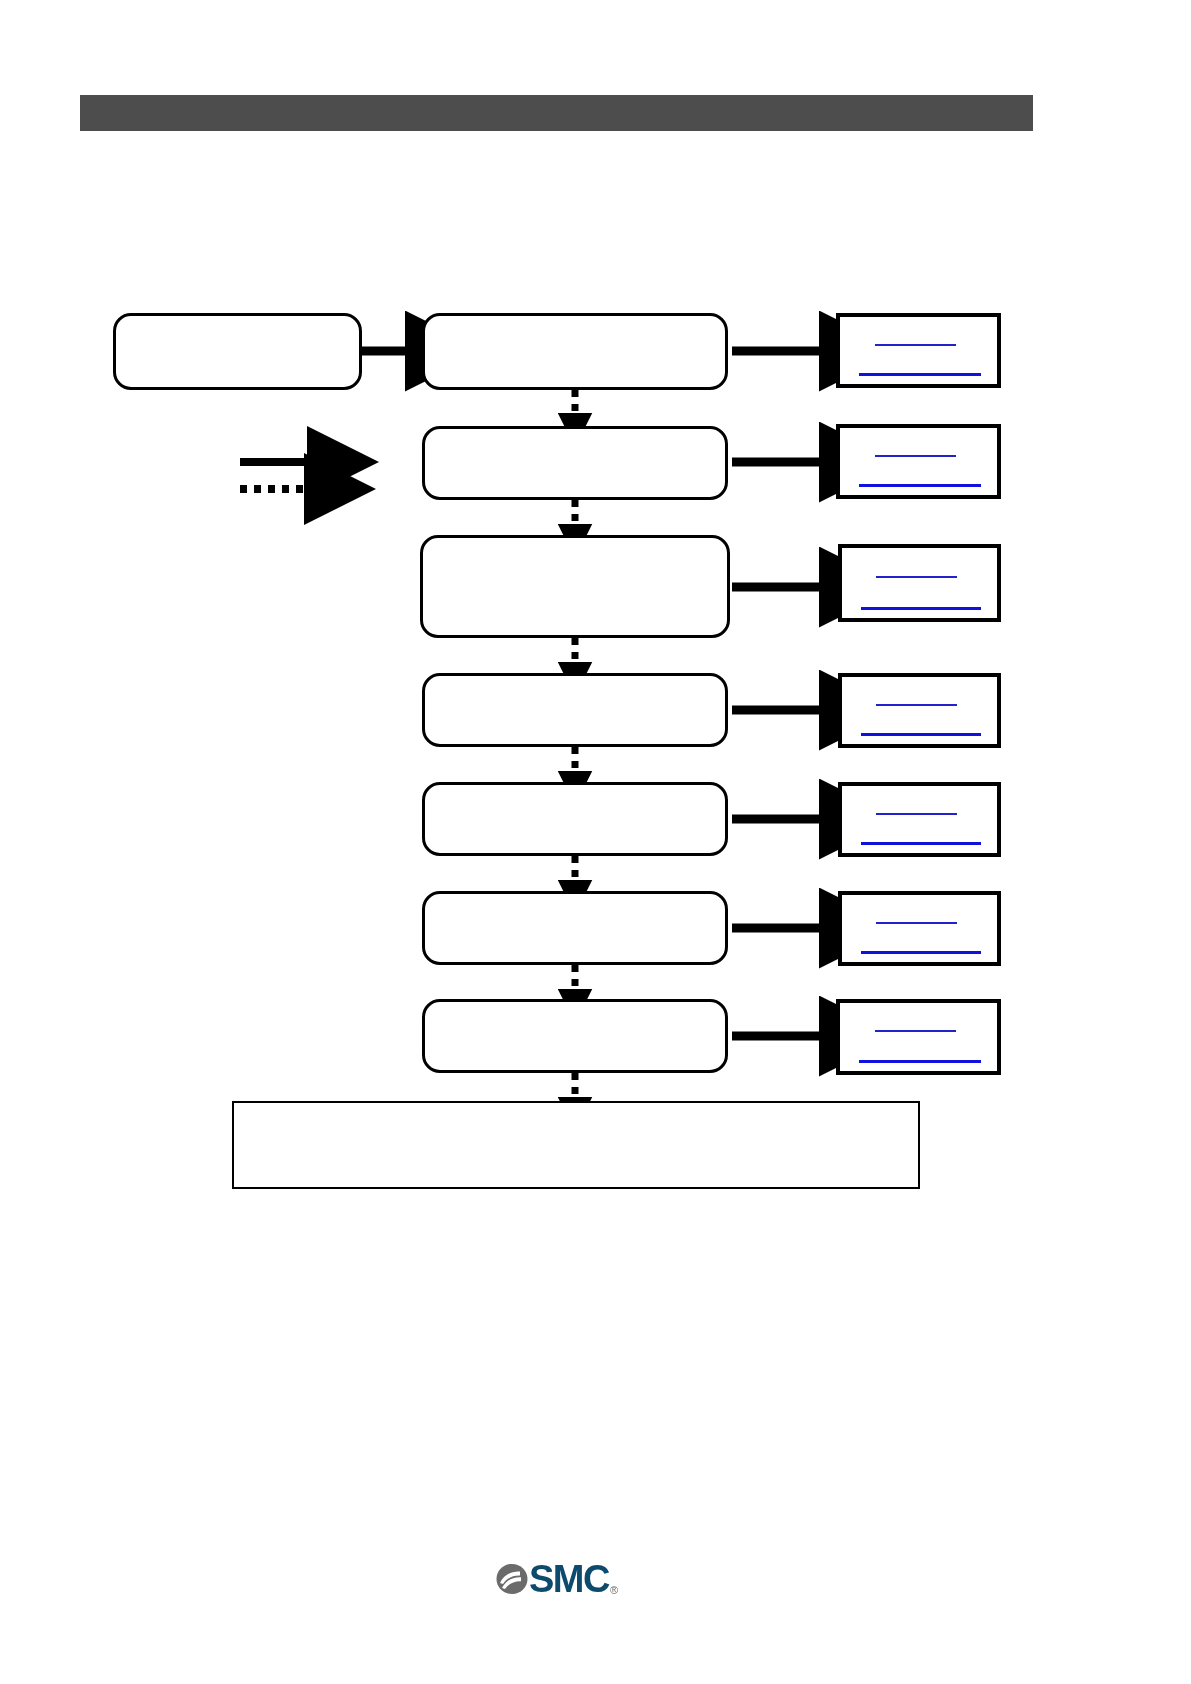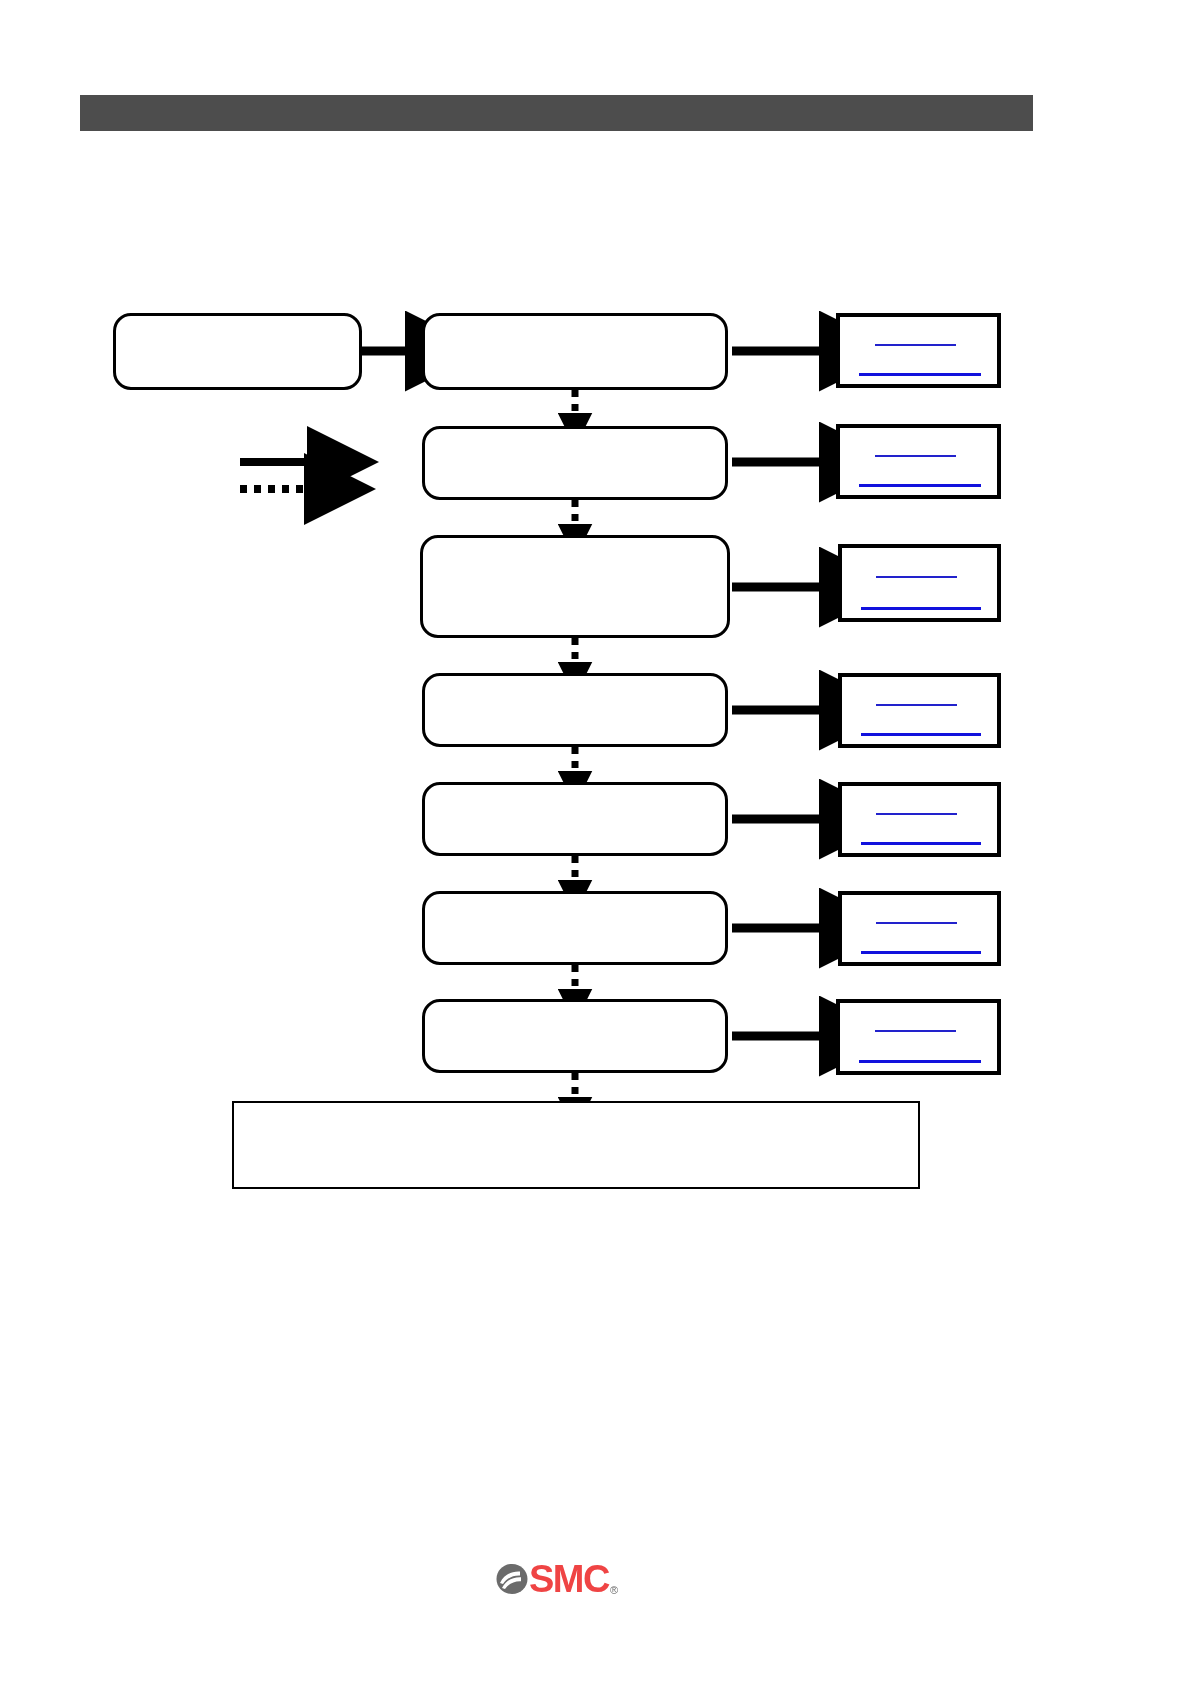--- a/index.html
+++ b/index.html
@@ -121,21 +121,21 @@
     width: 135px;
     height: 42px;
     display: flex;
     align-items: center;
   }
   .smc-word {
     font-family: "Liberation Sans", sans-serif;
     font-weight: bold;
     font-size: 38px;
     letter-spacing: -1.5px;
-    color: #ef4444;
+    color: #0c4a6e;
     line-height: 1;
   }
   .smc-reg {
     font-size: 11px;
     color: #6b6b6b;
     align-self: flex-end;
     padding-bottom: 4px;
     padding-left: 1px;
   }
 

